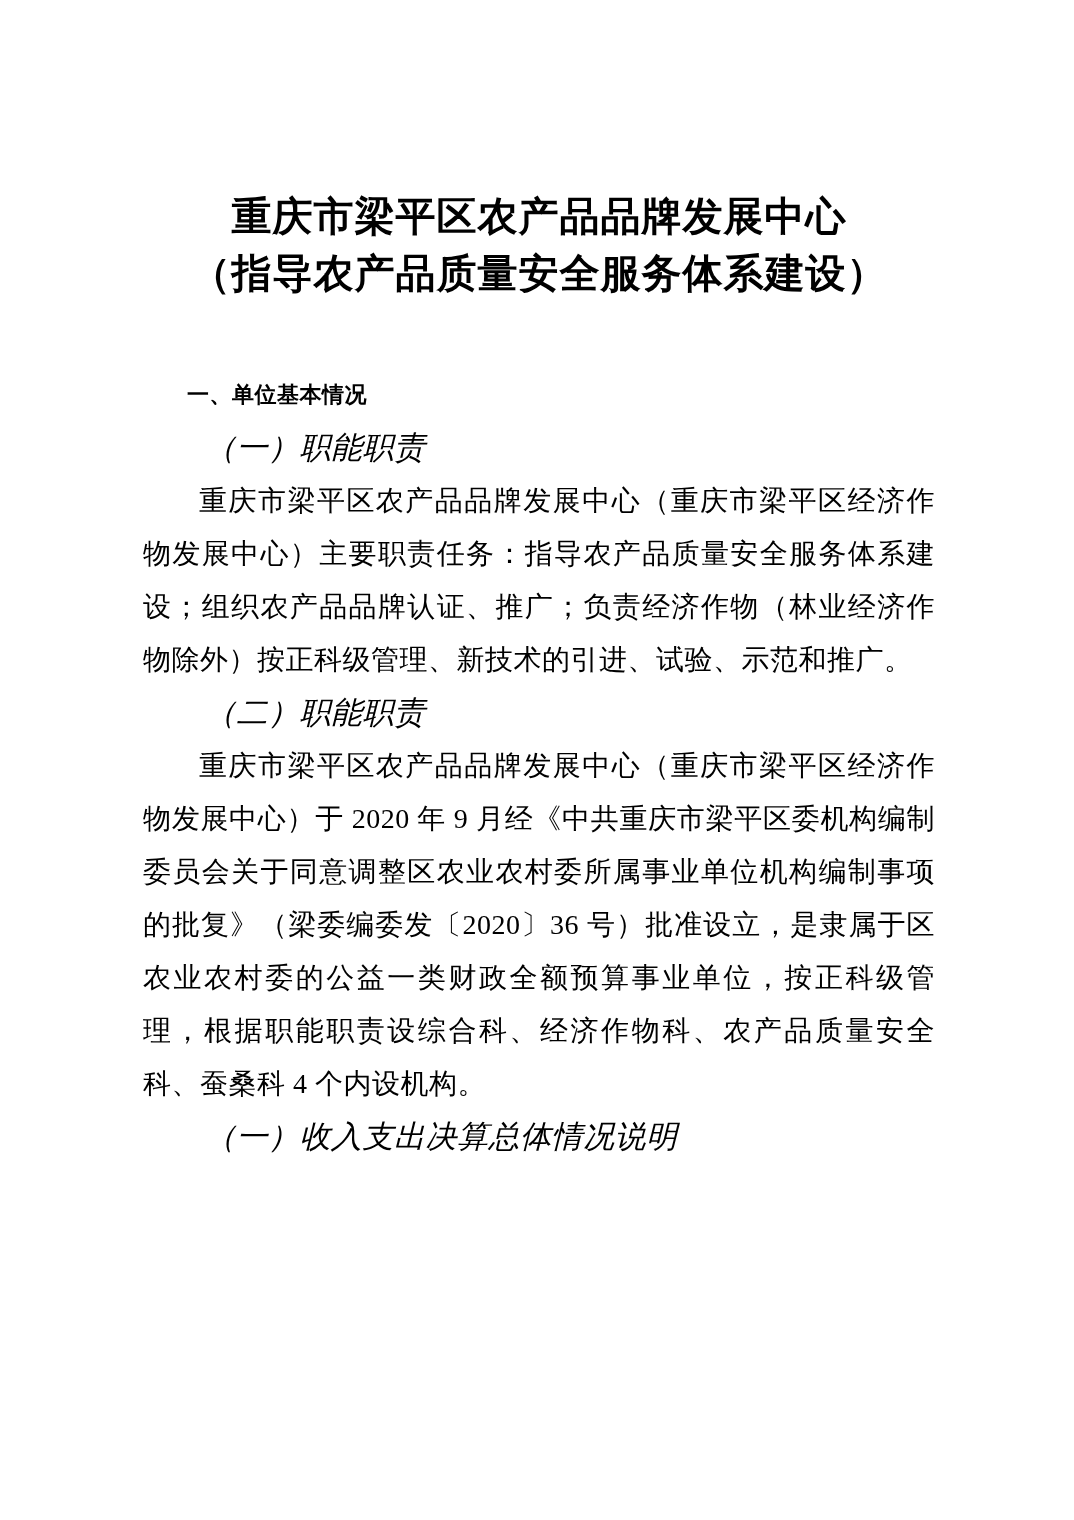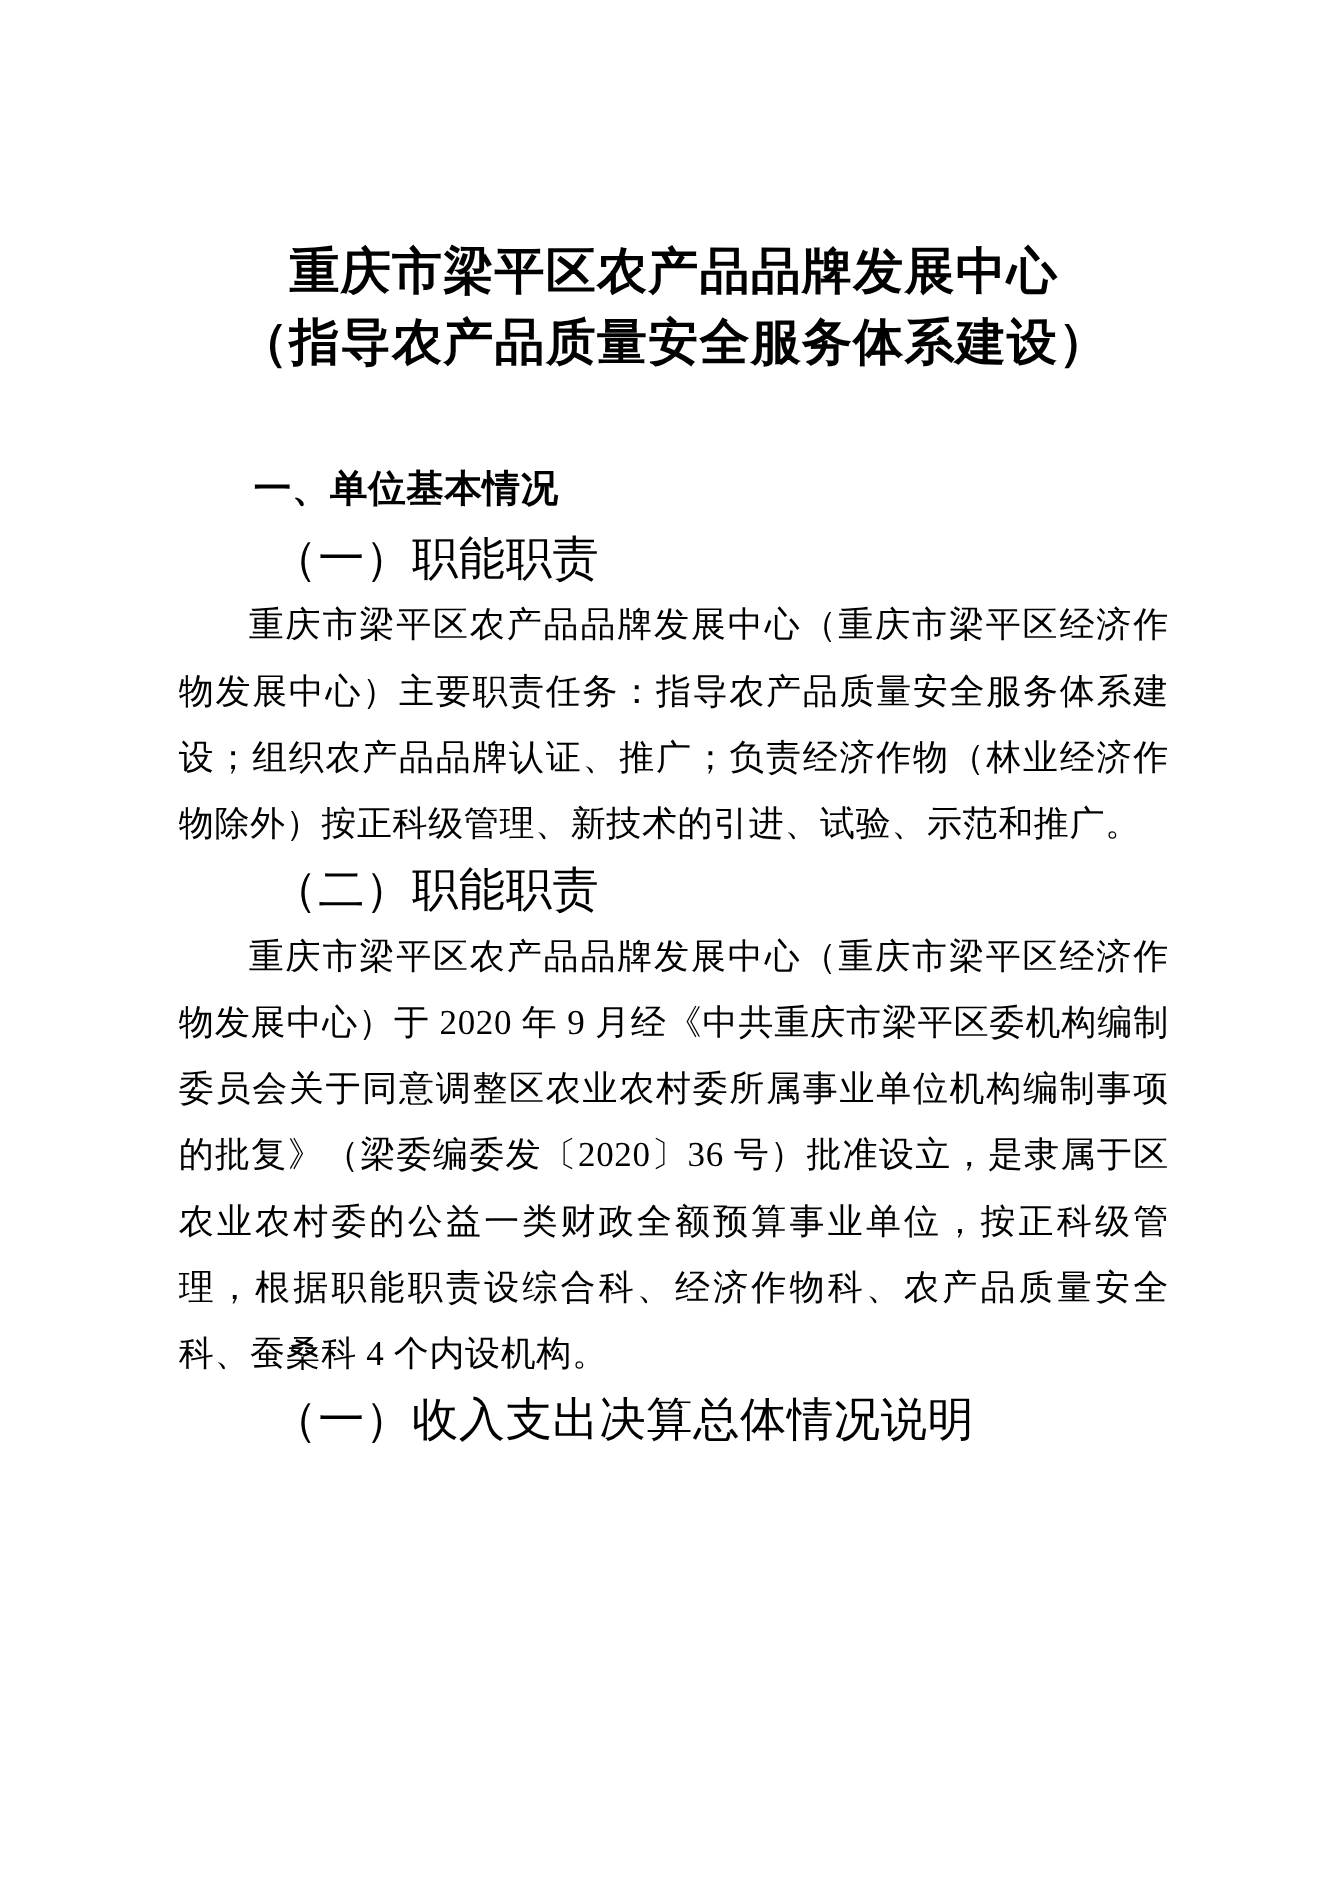--- a/index.html
+++ b/index.html
@@ -27,33 +27,34 @@
     letter-spacing: 1px;
   }
   .doc-body {
     margin-top: 66px;
     font-size: 28px;
     line-height: 53px;
     letter-spacing: 0.5px;
   }
   .h-level1 {
     margin: 0;
-    font-family: Liberation Mono, monospace;
+    font-family: Liberation Sans, sans-serif;
     font-weight: bold;
-    font-size: 30px;
+    font-size: 22px;
     line-height: 53px;
     text-indent: 2em;
   }
   .h-level2 {
     margin: 0;
     font-family: "Liberation Serif", "DejaVu Serif", serif;
     font-weight: normal;
-    font-size: 37px;
+    font-size: 31px;
     line-height: 53px;
     text-indent: 2em;
+    font-style: italic;
   }
   .para {
     margin: 0;
     font-family: "Liberation Serif", "DejaVu Serif", serif;
     font-size: 28px;
     line-height: 53px;
     text-indent: 2em;
     text-align: justify;
     text-justify: inter-character;
   }

